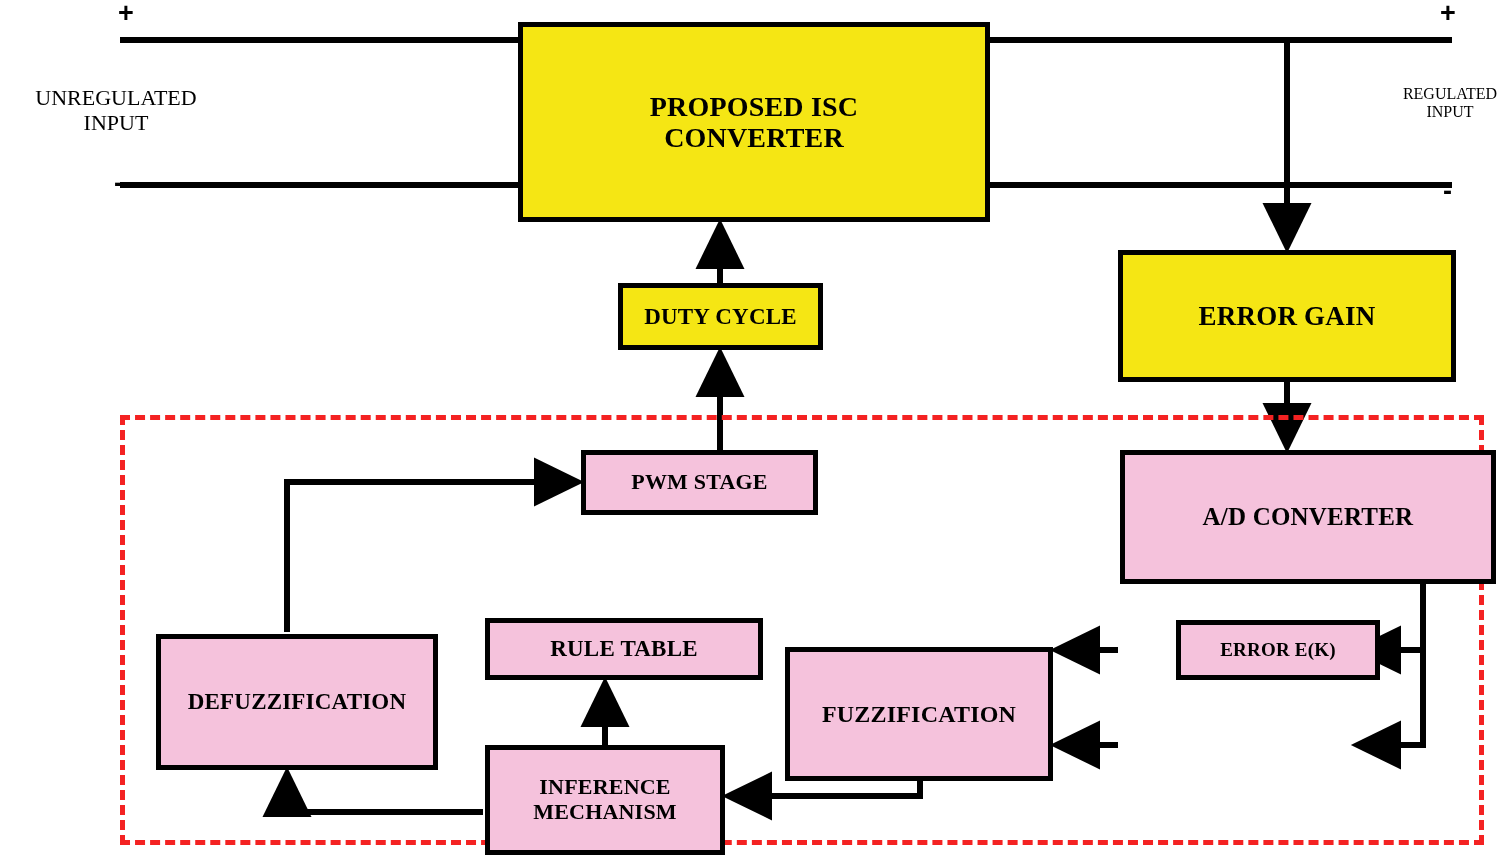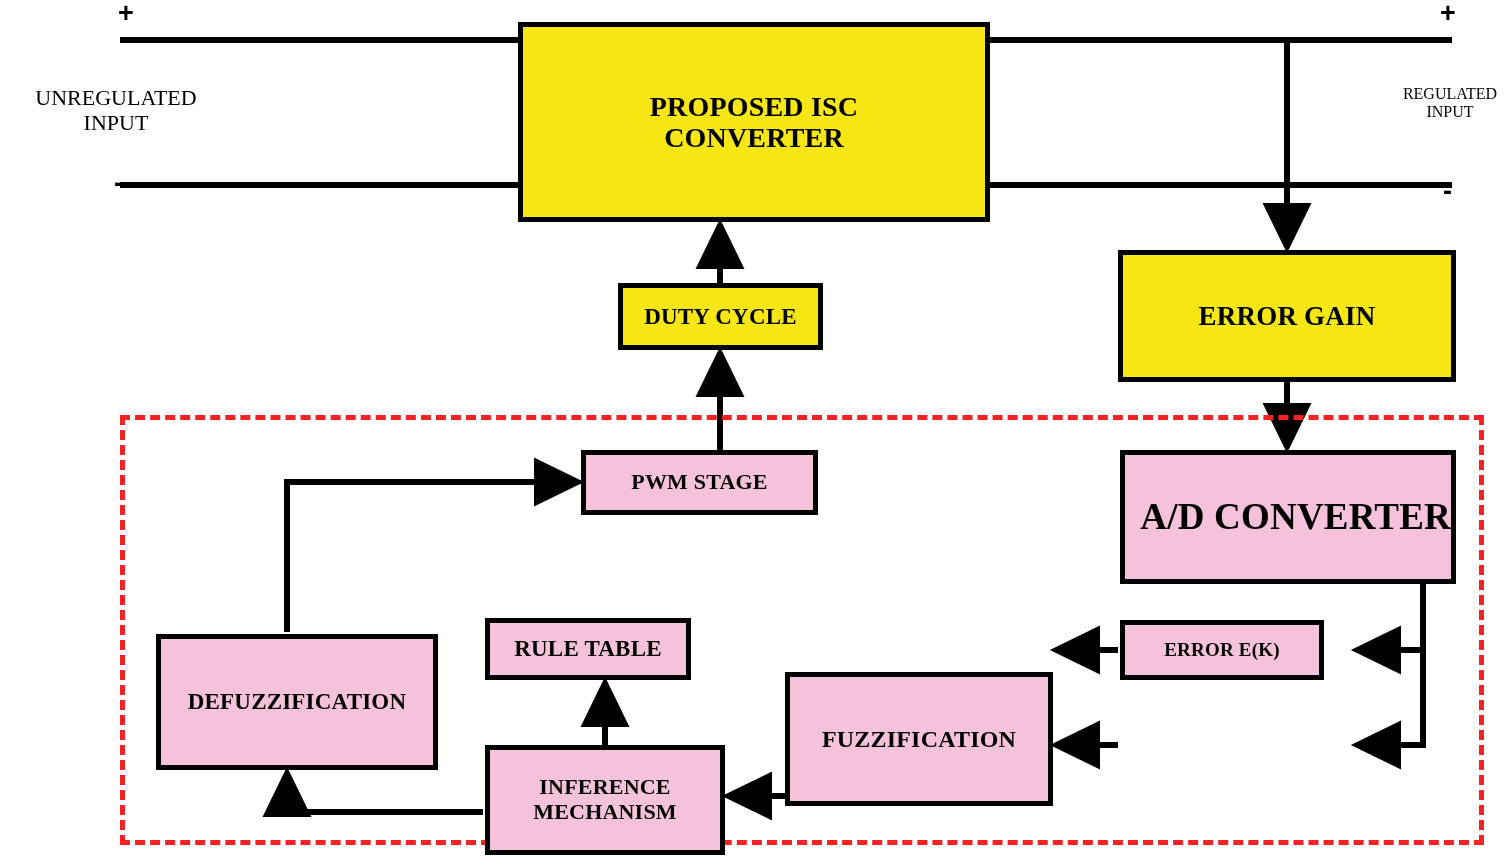--- a/index.html
+++ b/index.html
@@ -50,26 +50,26 @@
   .sign {
     position: absolute;
     font-weight: bold;
     color: #000000;
     font-family: "Liberation Sans", "DejaVu Sans", sans-serif;
     z-index: 4;
   }
   #converter  { left:518px;  top:22px;  width:472px; height:200px; font-size:28px; }
   #duty       { left:618px;  top:283px; width:205px; height:67px;  font-size:23px; }
   #lineargain { left:1118px; top:250px; width:338px; height:132px; font-size:27px; }
-  #adconv     { left:1120px; top:450px; width:336px; height:134px; font-size:37px;text-align:right; }
-  #errorek    { left:1120px; top:620px; width:204px; height:60px;  font-size:19px; }
+  #adconv     { left:1120px; top:450px; width:376px; height:134px; font-size:25px; }
+  #errorek    { left:1176px; top:620px; width:204px; height:60px;  font-size:19px; }
   #changeerr  { left:1120px; top:714px; width:234px; height:62px;  font-size:19px; }
-  #fuzzi      { left:785px;  top:672px; width:268px; height:134px; font-size:24px; }
+  #fuzzi      { left:785px;  top:647px; width:268px; height:134px; font-size:24px; }
   #pwm        { left:581px;  top:450px; width:237px; height:65px;  font-size:22px; }
-  #ruletable  { left:485px;  top:618px; width:206px; height:62px;  font-size:23px; }
+  #ruletable  { left:485px;  top:618px; width:278px; height:62px;  font-size:23px; }
   #inference  { left:485px;  top:745px; width:240px; height:110px;  font-size:22px; }
   #defuzzi    { left:156px;  top:634px; width:282px; height:136px; font-size:23px; }
   .yellowbox { background: #F5E614; }
   .pinkbox   { background: #F5C2DC; }
   #lbl-unreg  { left:0px;    top:85px;  width:232px; font-size:22px; }
   #lbl-reg    { left:1348px; top:85px;  width:204px; font-size:16px; }
   #sign-in-plus  { left:118px;  top:-2px;  font-size:27px; }
   #sign-in-minus { left:114px;  top:168px; font-size:27px; }
   #sign-out-plus  { left:1440px; top:-2px;  font-size:27px; }
   #sign-out-minus { left:1443px; top:176px; font-size:27px; }

